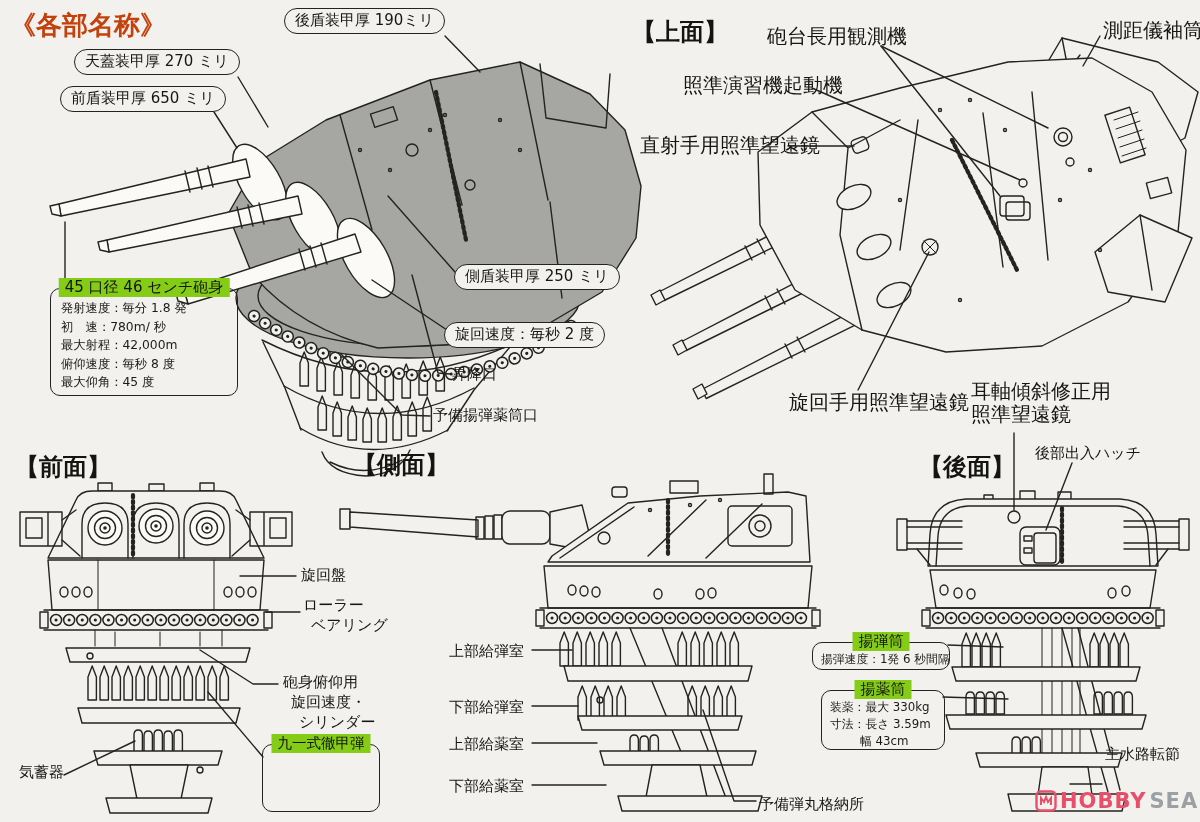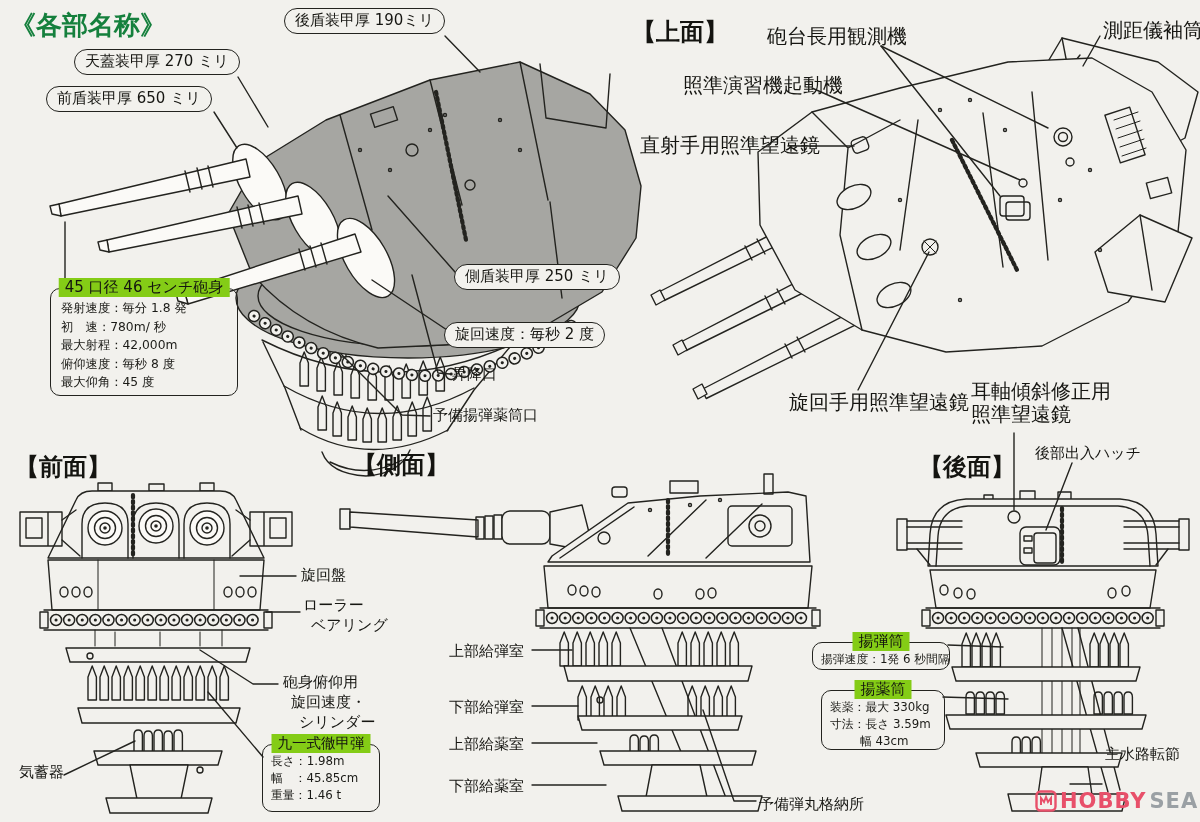--- a/index.html
+++ b/index.html
@@ -18,21 +18,21 @@
   #art .dash{stroke-dasharray:2.5 3.2;stroke-width:4.2;}
   #art .thin{stroke-width:1;}
   #art .dO{stroke:#23231f;stroke-width:12.5;stroke-dasharray:0.1 13;stroke-linecap:round;}
   #art .dI{stroke:#f2f1ed;stroke-width:9.5;stroke-dasharray:0.1 13;stroke-linecap:round;}
   #art .dC{stroke:#23231f;stroke-width:3;stroke-dasharray:0.1 13;stroke-linecap:round;}
   #art .leader{stroke:#2c2c28;stroke-width:1.2;}
 
   .lbl{position:absolute;font-size:15px;line-height:20px;white-space:nowrap;color:#161612;}
   .lbl16{font-size:20px;line-height:23px;}
   .heading{position:absolute;font-size:24px;font-weight:bold;white-space:nowrap;color:#141410;}
-  .page-title{position:absolute;left:10px;top:8px;font-size:26px;font-weight:bold;color:#15803d;}
+  .page-title{position:absolute;left:10px;top:8px;font-size:26px;font-weight:bold;color:#c2410c;}
   .armor-box{
     position:absolute;border:1.8px solid #23231f;border-radius:14px;
     background:#f2f1ed;padding:2px 10px 3px;font-size:15px;white-space:nowrap;color:#161612;text-align:right;
   }
   .tbox{position:absolute;border:1.8px solid #23231f;border-radius:10px;background:transparent;}
   .tb-title{
     position:absolute;top:-11px;left:50%;transform:translateX(-50%);
     background:#84cc16;padding:0 6px;white-space:nowrap;font-size:15px;color:#141410;
   }
   .tb-body{padding:10px 6px 4px 10px;font-size:12.3px;line-height:18.5px;white-space:nowrap;color:#1a1a16;}
@@ -421,21 +421,21 @@
     <path d="M948,645 L1003,647"></path>
     <path d="M943,697 L1008,699"></path>
     <path d="M1102,784 L1070,784"></path>
   </g>
 </svg>
 
 <div class="page-title">《各部名称》</div>
 
 <div class="armor-box" style="left:284px;top:8px">後盾装甲厚 190ミリ</div>
 <div class="armor-box" style="left:74px;top:49px">天蓋装甲厚 270 ミリ</div>
-<div class="armor-box" style="left:46px;top:86px">前盾装甲厚 650 ミリ</div>
+<div class="armor-box" style="left:60px;top:86px">前盾装甲厚 650 ミリ</div>
 <div class="armor-box" style="left:454px;top:264px">側盾装甲厚 250 ミリ</div>
 <div class="armor-box" style="left:444px;top:322px">旋回速度：毎秒 2 度</div>
 
 <div class="tbox" style="left:50px;top:288px;width:186px;height:106px">
   <span class="tb-title">45 口径 46 センチ砲身</span>
   <div class="tb-body">
     <div>発射速度：毎分 1.8 発</div>
     <div>初　速：780m/ 秒</div>
     <div>最大射程：42,000m</div>
     <div>俯仰速度：毎秒 8 度</div>
@@ -465,25 +465,20 @@
 </div>
 <div class="lbl" style="left:283px;top:672px">
   <div>砲身俯仰用</div>
   <div class="ind1">旋回速度・</div>
   <div class="ind2">シリンダー</div>
 </div>
 <div class="lbl" style="left:19px;top:762px">気蓄器</div>
 
 <div class="tbox" style="left:262px;top:744px;width:116px;height:66px">
   <span class="tb-title" style="font-size:14.5px">九一式徹甲弾</span>
-  <div class="tb-body sm">
-    <div>長さ：1.98m</div>
-    <div>幅　：45.85cm</div>
-    <div>重量：1.46 t</div>
-  </div>
 </div>
 
 <div class="heading" style="left:353px;top:449px">【側面】</div>
 <div class="lbl" style="left:449px;top:641px">上部給弾室</div>
 <div class="lbl" style="left:449px;top:697px">下部給弾室</div>
 <div class="lbl" style="left:449px;top:734px">上部給薬室</div>
 <div class="lbl" style="left:449px;top:776px">下部給薬室</div>
 <div class="lbl" style="left:759px;top:794px">予備弾丸格納所</div>
 
 <div class="heading" style="left:919px;top:451px">【後面】</div>

